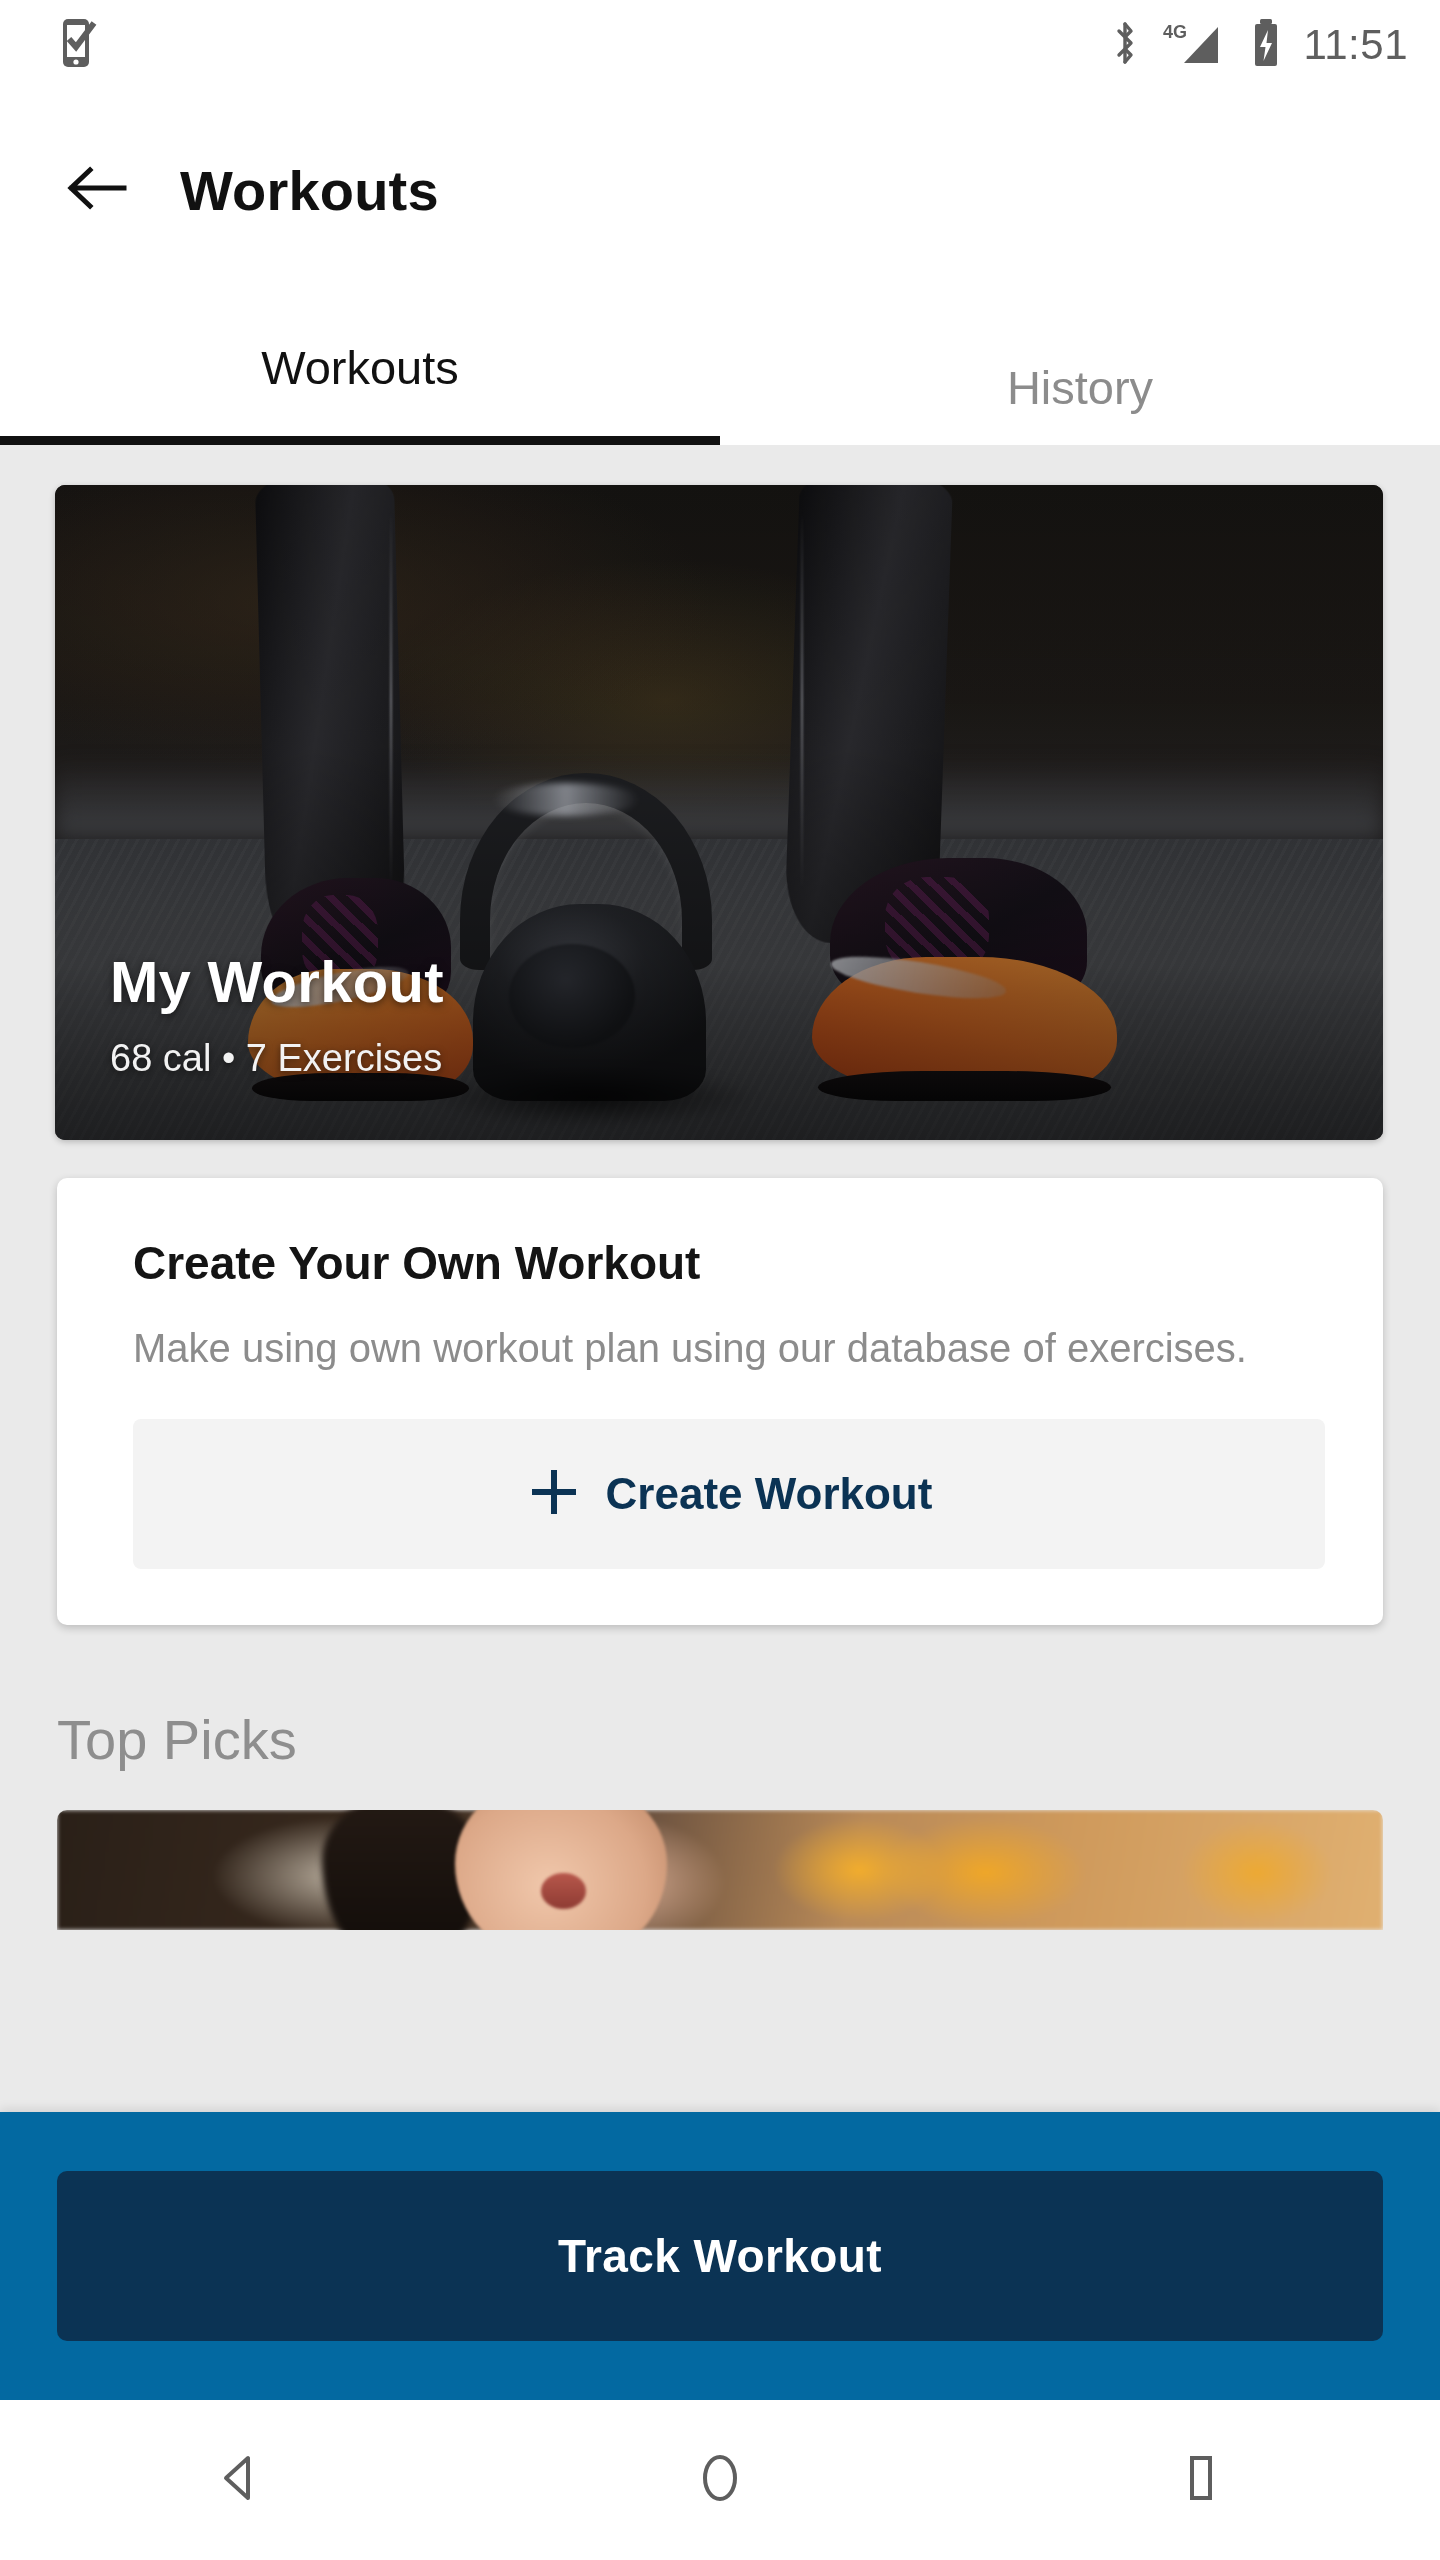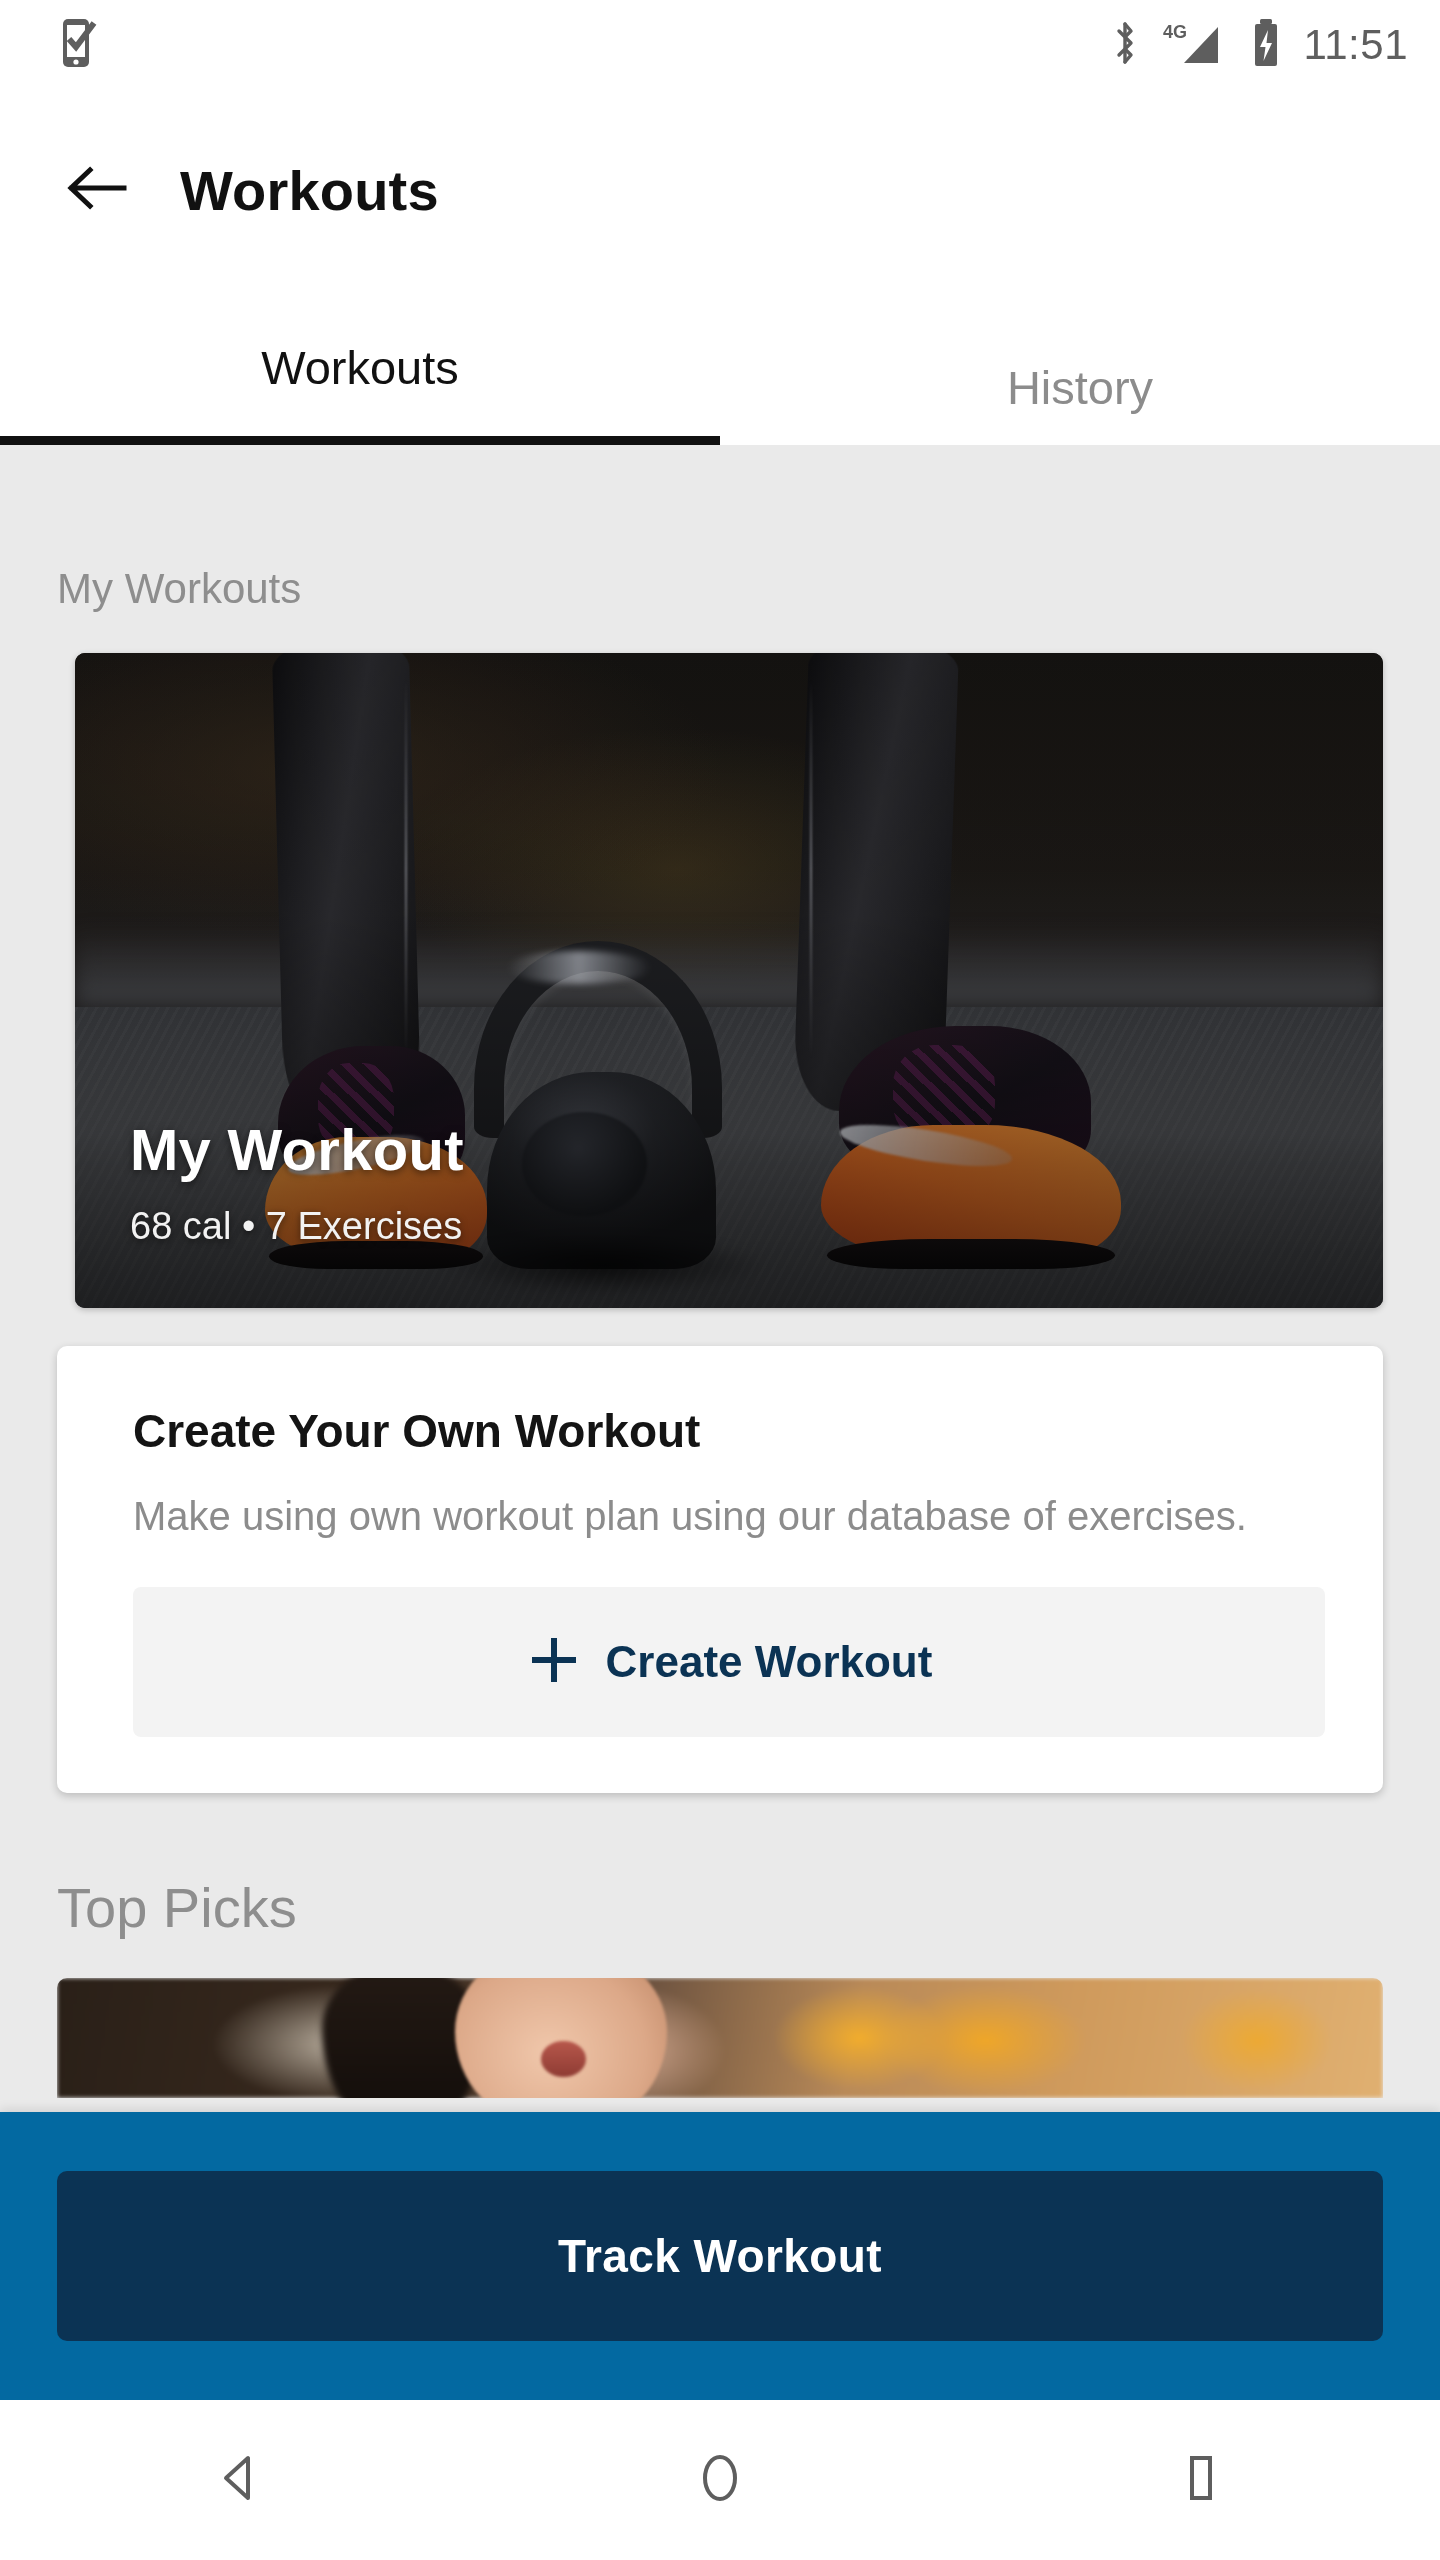--- a/index.html
+++ b/index.html
@@ -63,21 +63,21 @@
   .content{
     position:absolute; top:445px; left:0; width:1440px; height:1667px;
     background:#eaeaea; overflow:hidden;
   }
   .section-title{
     font-size:42px; color:#8e8e8e; margin:120px 0 0 57px;
   }
 
   
   .hero-card{
-    position:relative; margin:40px 57px 0 75px; height:655px;
+    position:relative; margin:40px 57px 0 55px; height:655px;
     border-radius:10px; overflow:hidden; cursor:pointer;
     box-shadow:0 2px 6px rgba(0,0,0,0.22);
     background:#151313;
   }
   .hero-photo{ position:absolute; inset:0; overflow:hidden; }
   
   .gp-floor{
     position:absolute; left:0; right:0; bottom:0; height:46%;
     background:
       repeating-linear-gradient(118deg, rgba(255,255,255,0.030) 0 3px, rgba(0,0,0,0.0) 3px 9px),
@@ -311,21 +311,20 @@
       <span class="tab-indicator"></span>
     </div>
     <div class="tab inactive">
       <span class="tab-label">History</span>
     </div>
   </div>
   <div class="tabbar-shadow"></div>
 
   <div class="content">
 
-    <div class="section-title">My Workouts</div>
 
     <div class="hero-card">
       <div class="hero-photo">
         <div class="gp-wall"></div>
         <div class="gp-floor-blur"></div>
         <div class="gp-floor"></div>
 
         <div class="leg leg-l"></div>
         <div class="leg-hl" style="left:25.2%;"></div>
         <div class="leg leg-r"></div>

